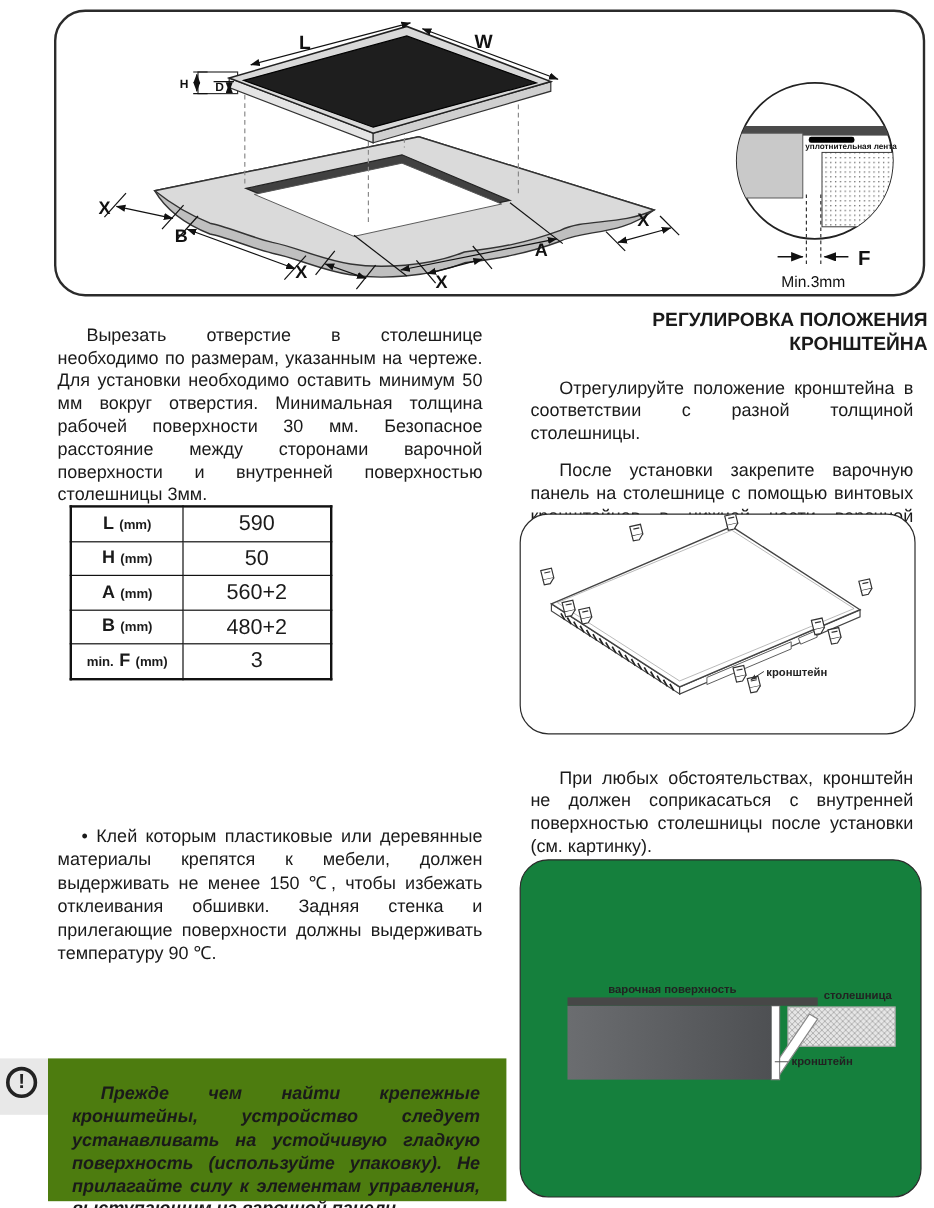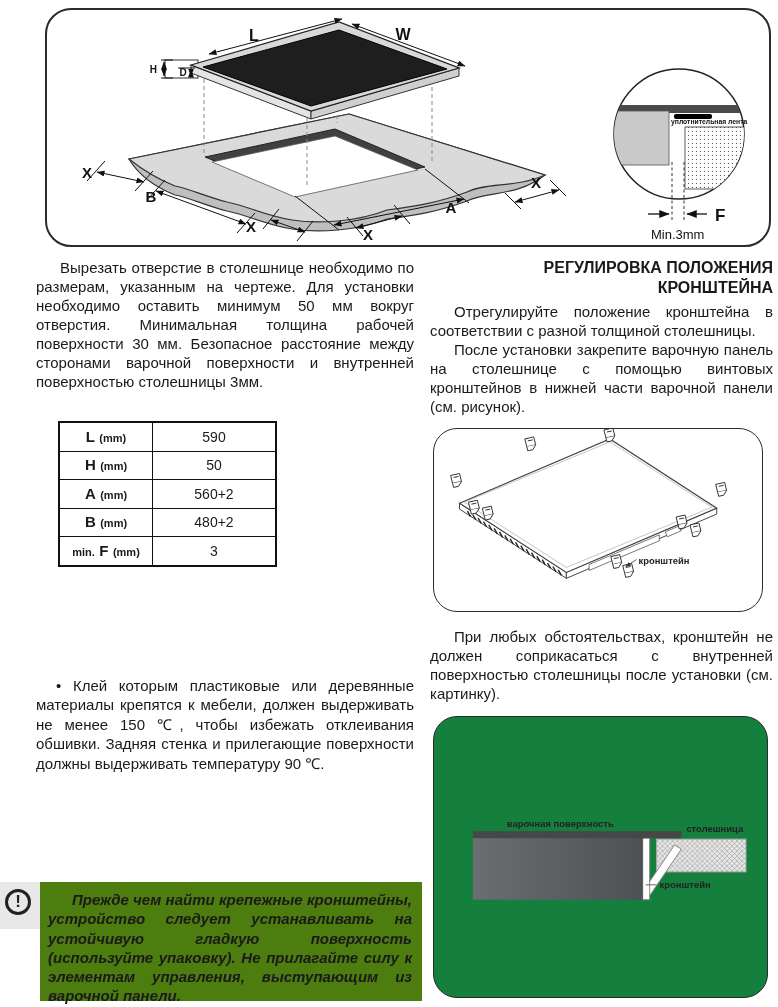--- a/index.html
+++ b/index.html
@@ -1,35 +1,35 @@
 <!DOCTYPE html>
 <html><head>
 <meta charset="utf-8">
 <style>
   html,body{margin:0;padding:0;}
   body{
     width:778px;height:1007px;position:relative;background:#ffffff;
     font-family:"Liberation Sans",sans-serif;color:#1a1a1a;overflow:hidden;
   }
   .abs{position:absolute;}
-  p{margin:0;}
+  p{margin:12px;}
 
   
   .fig-top{left:45px;top:8px;width:726px;height:239px;border:2px solid #2b2b2b;border-radius:26px;box-sizing:border-box;background:#fff;}
   .fig-top svg{display:block;width:100%;height:100%;}
 
   
   .left-para1{left:36px;top:258px;width:378px;font-size:15px;line-height:19px;text-align:justify;}
   .left-para1 p{text-indent:24px;}
 
   table.dims{left:58px;top:421px;position:absolute;border-collapse:collapse;table-layout:fixed;}
   table.dims td{border:1.6px solid #111;height:21.5px;padding:3px;text-align:center;vertical-align:middle;}
   table.dims{border:2px solid #111;}
   td.t-label{width:86px;font-weight:bold;background:#fff;}
-  td.t-value{width:116px;font-size:14px;margin-left:48px;}
+  td.t-value{width:116px;font-size:18px;margin-left:48px;}
   .t-name{font-size:15px;font-weight:bold;}
   .t-prefix{font-size:11px;font-weight:bold;}
   .t-unit{font-size:11px;font-weight:bold;}
 
   .left-bullets{left:36px;top:676px;width:378px;font-size:15px;line-height:19.4px;text-align:justify;}
   .left-bullets p{text-indent:20px;}
 
   .warn-icon-block{left:0;top:882px;width:40px;height:47px;background:#e8e8e8;}
   .warn-icon{position:absolute;left:5px;top:7px;width:26px;height:26px;border:3px solid #222;border-radius:50%;
     display:flex;align-items:center;justify-content:center;font-weight:bold;font-size:17px;color:#222;box-sizing:border-box;}

